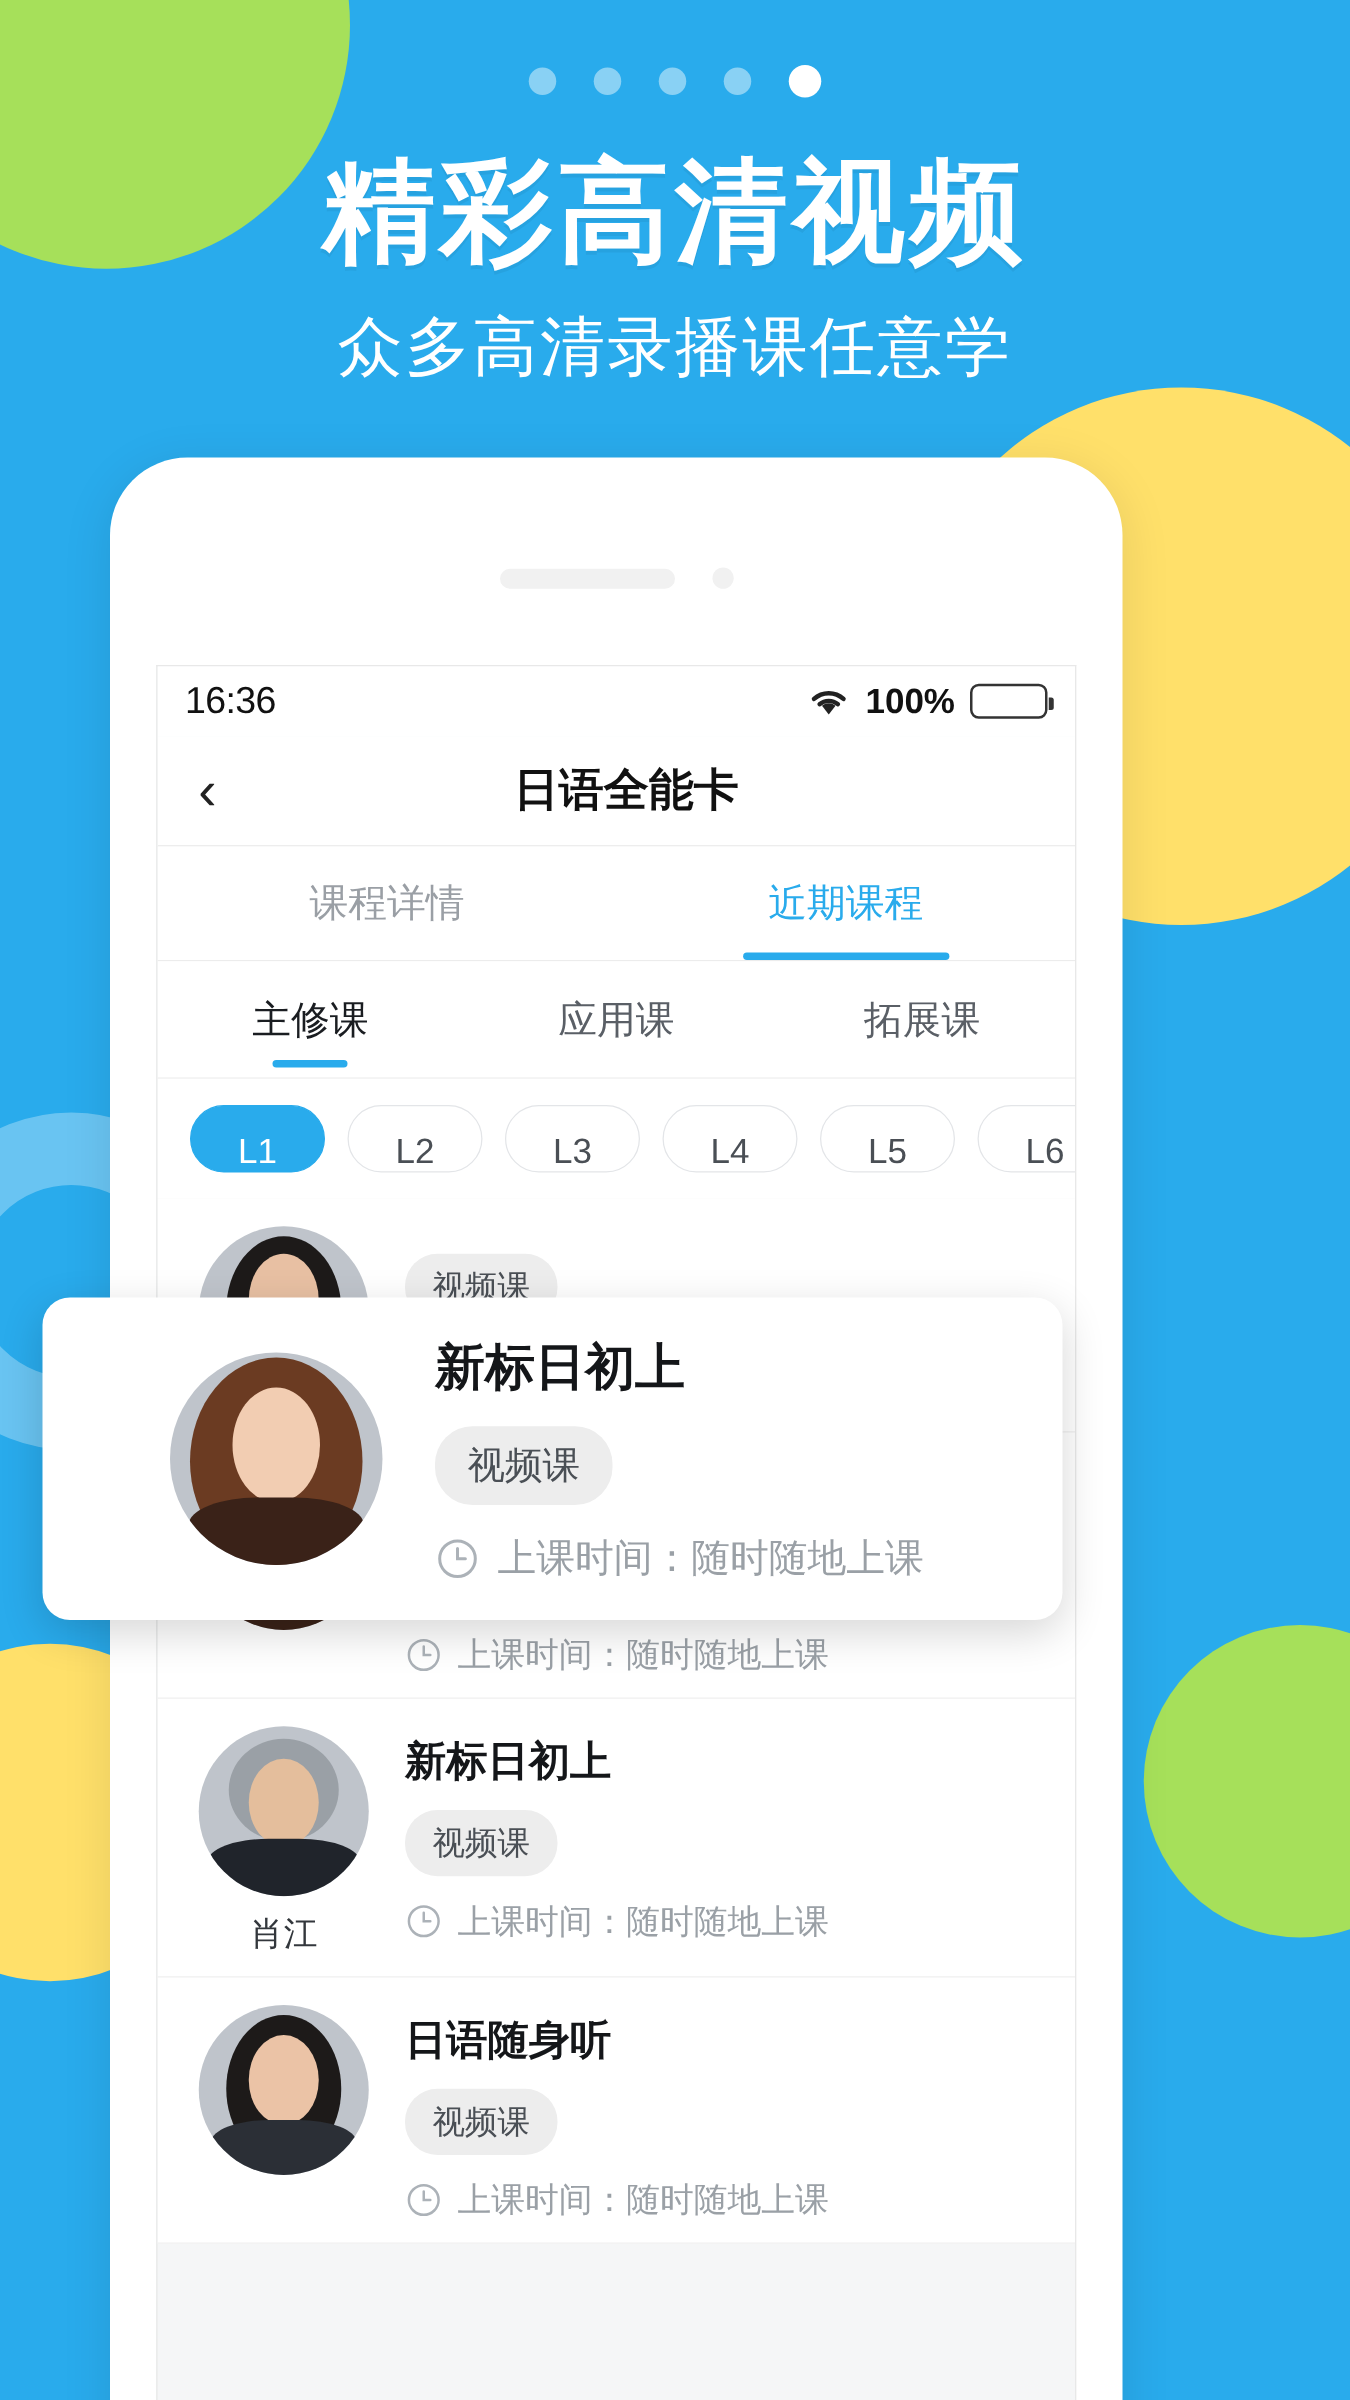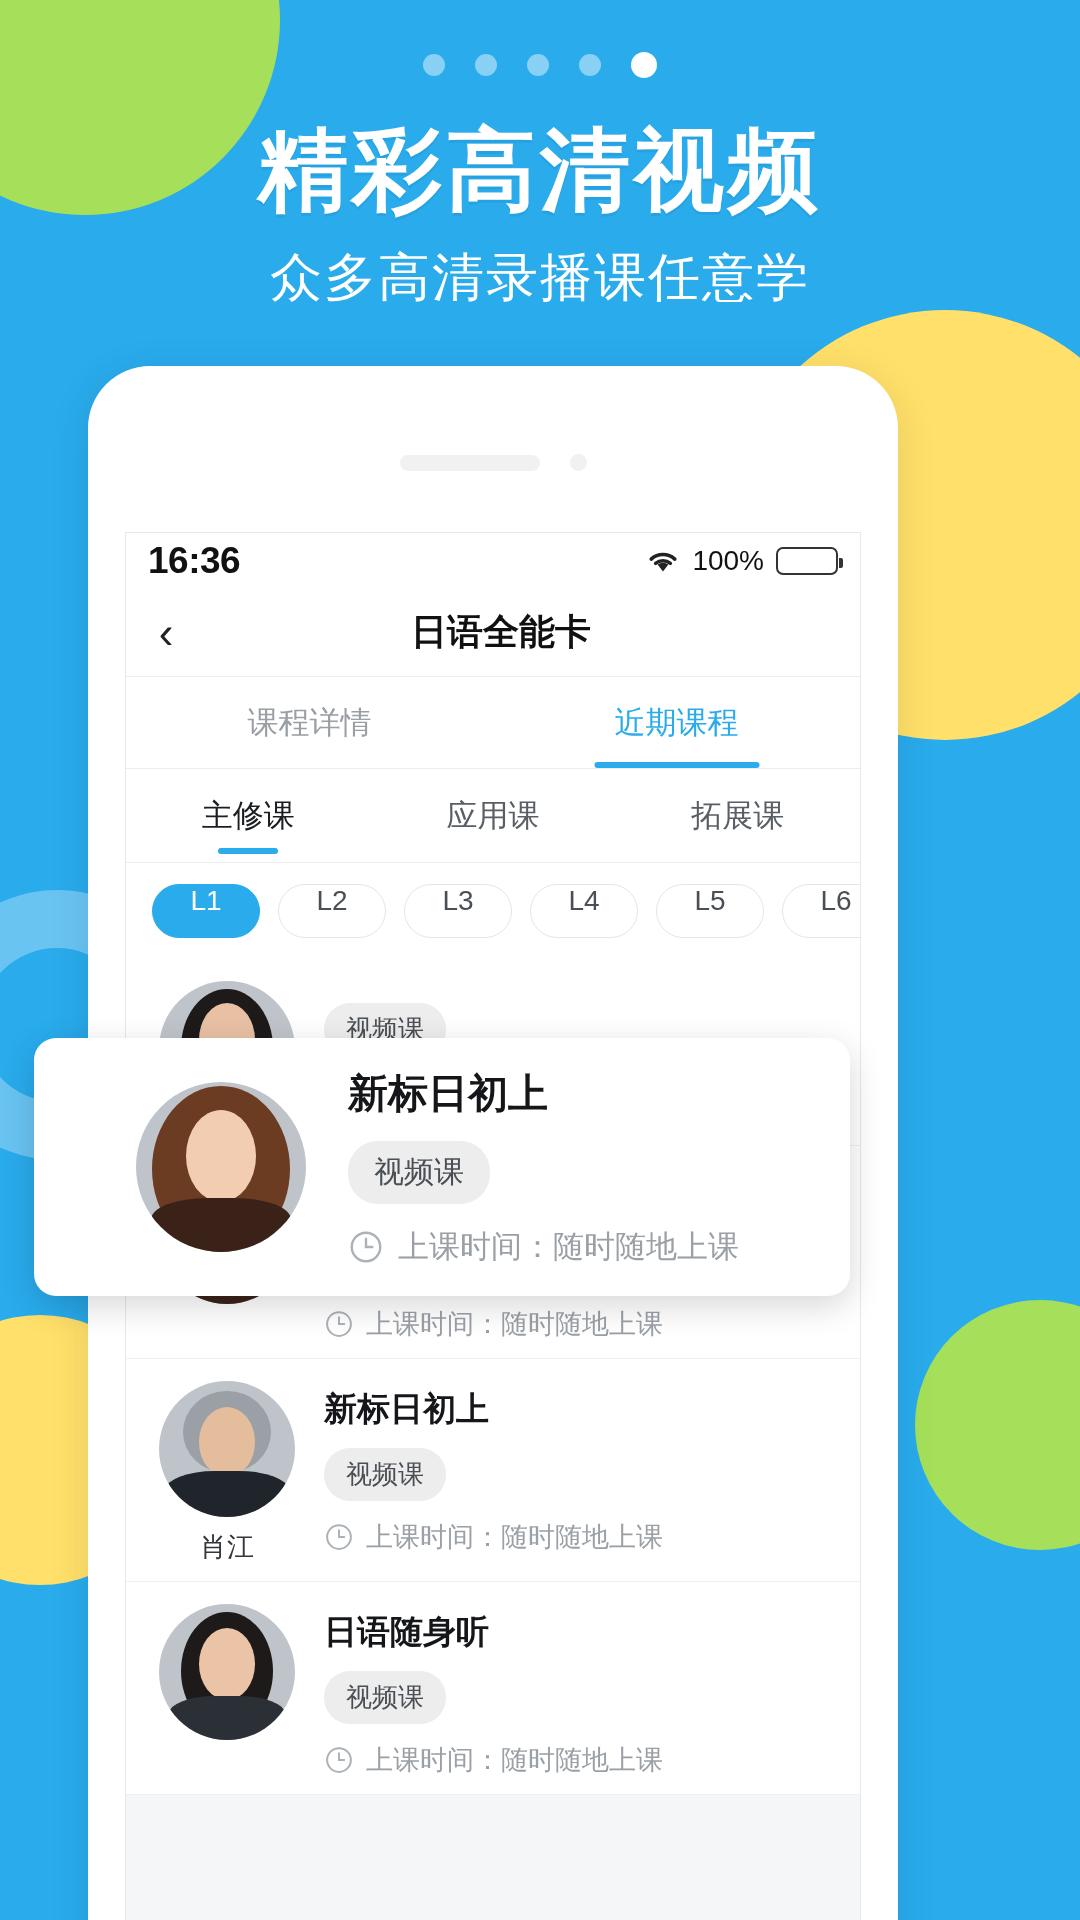--- a/index.html
+++ b/index.html
@@ -82,23 +82,23 @@
     border:1px solid #E8E8E8;
     border-bottom:none;
     overflow:hidden;
   }
 
   
   .statusbar {
     height:56px; background:#fff; display:flex; align-items:center;
     justify-content:space-between; padding:0 22px;
   }
-  .sb-time { font-size:37px; font-weight:bold; color:#111; letter-spacing:-0.5px; }
+  .sb-time { font-size:30px; font-weight:normal; color:#111; letter-spacing:-0.5px; }
   .sb-right { display:flex; align-items:center; gap:12px; }
-  .sb-pct { font-size:28px; color:#111; }
+  .sb-pct { font-size:28px; color:#111;font-weight:bold; }
   .batt {
     width:62px; height:28px; border:2px solid #333; border-radius:7px;
     position:relative; padding:2px;
   }
   .batt::after {
     content:""; position:absolute; right:-7px; top:9px;
     width:4px; height:10px; background:#333; border-radius:0 2px 2px 0;
   }
   .batt-fill { width:100%; height:100%; background:#222; border-radius:3px; }
 
@@ -147,21 +147,21 @@
   }
 
   
   .levels {
     height:96px; background:#fff; display:flex; align-items:center;
     gap:18px; padding:0 26px; overflow:hidden;
   }
   .chip {
     flex:0 0 auto; min-width:108px; height:54px; border-radius:27px;
     border:1px solid #E3E5E8; background:#fff;
-    display:flex; align-items:flex-start; justify-content:center;
+    display:flex; align-items:flex-end; justify-content:center;
     font-size:28px; color:#4A4F55;
   }
   .chip.active { background:#29ABEC; border-color:#29ABEC; color:#fff; }
 
   
   .list { background:#fff; }
   .course-row {
     display:flex; padding:22px 26px 16px 26px;
     border-bottom:1px solid #F0F0F0;
   }

